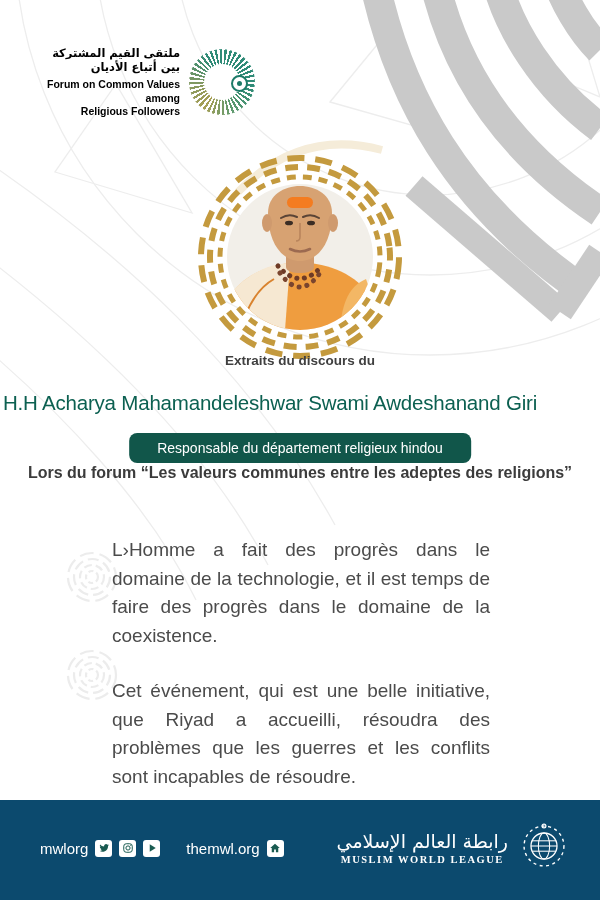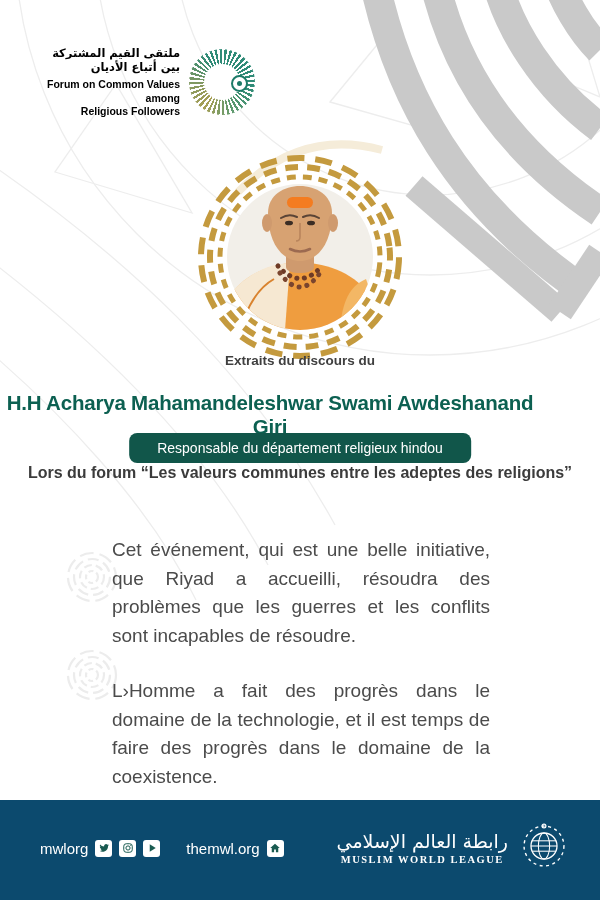--- a/index.html
+++ b/index.html
@@ -29,21 +29,21 @@
   }
   .logo-eye::after { content:""; width:5px; height:5px; border-radius:50%; background:#1d7b68; }
 
   
   .photo-wrap { position:absolute; left:50%; top:151px; transform:translateX(-50%); width:220px; height:216px; z-index:2; }
 
   
   .caption { position:absolute; top:353px; left:0; width:600px; text-align:center;
     font-size:13.5px; font-weight:bold; color:#3f3f3f; z-index:2; }
   .speaker-name { position:absolute; top:391px; left:0; width:540px; text-align:center;
-    font-size:20.5px; font-weight:bold; color:#0c6051; letter-spacing:-0.2px; z-index:2; }
+    font-size:20.5px; font-weight:normal; color:#0c6051; letter-spacing:-0.2px; z-index:2; }
   .role-badge { position:absolute; top:427px; left:50%; transform:translateX(-50%);
     background:#11564a; color:#ffffff; font-size:14px; line-height:30px; height:30px;
     padding:0 28px; border-radius:8px; white-space:nowrap; z-index:2;margin-top:6px; }
   .event-line { position:absolute; top:464px; left:0; width:600px; text-align:center;
     font-size:16px; font-weight:bold; color:#3b3b3b; z-index:2; }
 
   .quote { position:absolute; top:536px; left:112px; width:378px; z-index:2;
     font-size:19px; line-height:1.5; color:#4b4b4b; text-align:justify; }
   .quote p { margin:0 0 27px 0; }
 
@@ -167,22 +167,22 @@
       </g>
     </svg>
   </div>
 
   <div class="caption">Extraits du discours du</div>
   <div class="speaker-name">H.H Acharya Mahamandeleshwar Swami Awdeshanand Giri</div>
   <div class="role-badge">Responsable du département religieux hindou</div>
   <div class="event-line">Lors du forum “Les valeurs communes entre les adeptes des religions”</div>
 
   <div class="quote">
+    <p>L›Homme a fait des progrès dans le domaine de la technologie, et il est temps de faire des progrès dans le domaine de la coexistence.</p>
     <p>Cet événement, qui est une belle initiative, que Riyad a accueilli, résoudra des problèmes que les guerres et les conflits sont incapables de résoudre.</p>
-    <p>L›Homme a fait des progrès dans le domaine de la technologie, et il est temps de faire des progrès dans le domaine de la coexistence.</p>
   </div>
 
   <div class="footer">
     <div class="social">
       <span class="handle-text">mwlorg</span>
       <span class="icon-sq">
         <svg width="12" height="12" viewBox="0 0 24 24" fill="#1a5b51">
           <path d="M22 5.9c-.7.3-1.5.6-2.3.7.8-.5 1.4-1.3 1.7-2.2-.8.5-1.6.8-2.5 1A3.9 3.9 0 0 0 12.1 8c0 .3 0 .6.1.9A11 11 0 0 1 4.2 4.8a3.9 3.9 0 0 0 1.2 5.2c-.6 0-1.2-.2-1.7-.5v.1c0 1.9 1.3 3.4 3.1 3.8-.3.1-.7.1-1 .1-.2 0-.5 0-.7-.1.5 1.6 2 2.7 3.7 2.7a7.9 7.9 0 0 1-5.8 1.6A11 11 0 0 0 9 19.4c7.2 0 11.1-6 11.1-11.1v-.5c.8-.6 1.4-1.3 1.9-2z"></path>
         </svg>
       </span>

